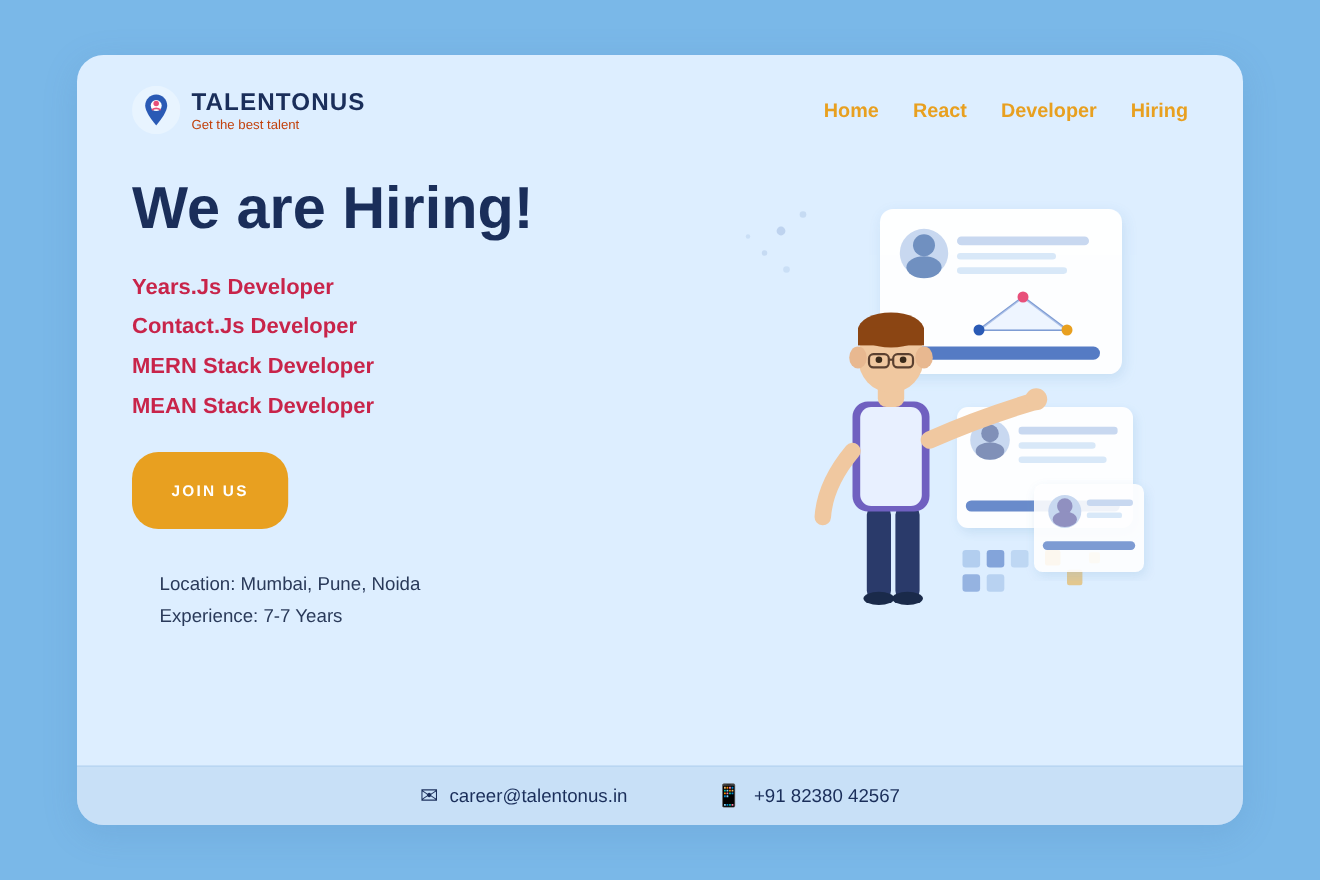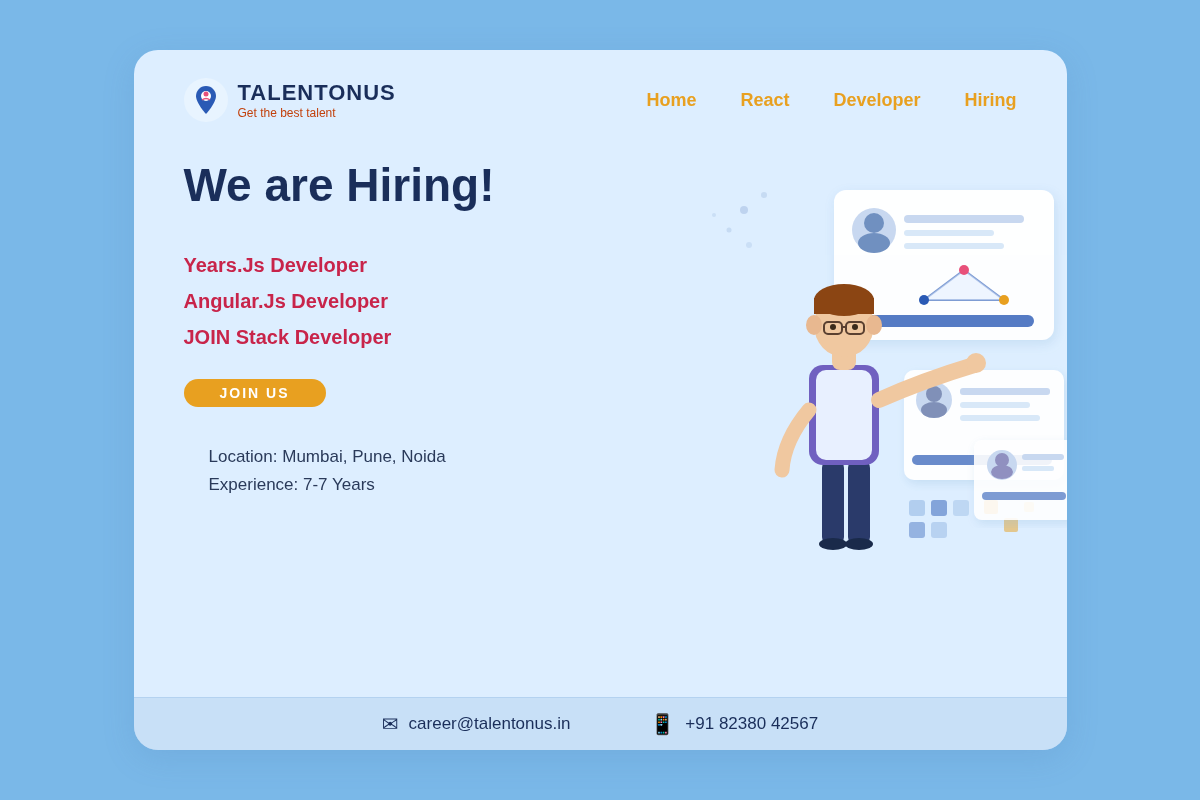--- a/index.html
+++ b/index.html
@@ -9,21 +9,21 @@
       background: #7ab8e8;
       display: flex;
       align-items: center;
       justify-content: center;
       font-family: 'Segoe UI', Arial, sans-serif;
       overflow: hidden;
     }
     .card {
       background: #ddeeff;
       border-radius: 24px;
-      width: 933px;
+      width: 1060px;
       height: 700px;
       padding: 0;
       position: relative;
       overflow: hidden;
       box-shadow: 0 8px 32px rgba(80,120,180,0.18);
     }
     
     .header {
       display: flex;
       align-items: center;
@@ -50,21 +50,21 @@
       color: #1a2e5a;
       letter-spacing: 1px;
     }
     .logo-tagline {
       font-size: 12px;
       color: #c2410c;
       font-weight: 500;
     }
     nav {
       display: flex;
-      gap: 44px;
+      gap: 31px;
       align-items: flex-end;
     }
     nav a {
       text-decoration: none;
       font-size: 18px;
       font-weight: 600;
       color: #e8a020;
       cursor: pointer;
     }
     
@@ -72,43 +72,43 @@
       display: flex;
       align-items: flex-start;
       padding: 10px 50px 0 50px;
       gap: 0;
     }
     .left-content {
       flex: 0 0 480px;
       padding-top: 10px;
     }
     .hiring-title {
-      font-size: 46px;
+      font-size: 54px;
       font-weight: 900;
       color: #1a2e5a;
-      margin-bottom: 40px;
+      margin-bottom: 28px;
       line-height: 1.1;
     }
     .job-list {
       list-style: none;
       margin-bottom: 28px;
     }
     .job-list li {
       font-size: 20px;
       font-weight: 700;
       color: #c8244a;
       margin-bottom: 8px;
       line-height: 1.4;
     }
     .join-btn {
       background: #e8a020;
       color: #fff;
       border: none;
       border-radius: 24px;
-      padding: 6px 36px;
+      padding: 27px 36px;
       font-size: 14px;
       font-weight: 800;
       letter-spacing: 2px;
       cursor: pointer;
       margin-bottom: 28px;
       display: inline-block;
     }
     .location-info {
       margin-top: 8px;
       margin-left: 25px;
@@ -192,22 +192,23 @@
       <a>Developer</a>
       <a>Hiring</a>
     </nav>
   </header>
 
   <div class="main">
     <div class="left-content">
       <h1 class="hiring-title">We are Hiring!</h1>
       <ul class="job-list">
         <li>Years.Js Developer</li>
-        <li>Angular.Js Developer</li>
-        <li>JOIN Stack Developer</li>
+        <li>Contact.Js Developer</li>
+        <li>MERN Stack Developer</li>
+        <li>MEAN Stack Developer</li>
       </ul>
       <button class="join-btn">JOIN US</button>
       <div class="location-info">
         <p>Location: Mumbai, Pune, Noida</p>
         <p>Experience: 7-7 Years</p>
       </div>
     </div>
 
     <div class="right-content">
       <svg class="illustration-svg" viewBox="0 0 420 440" xmlns="http://www.w3.org/2000/svg">

